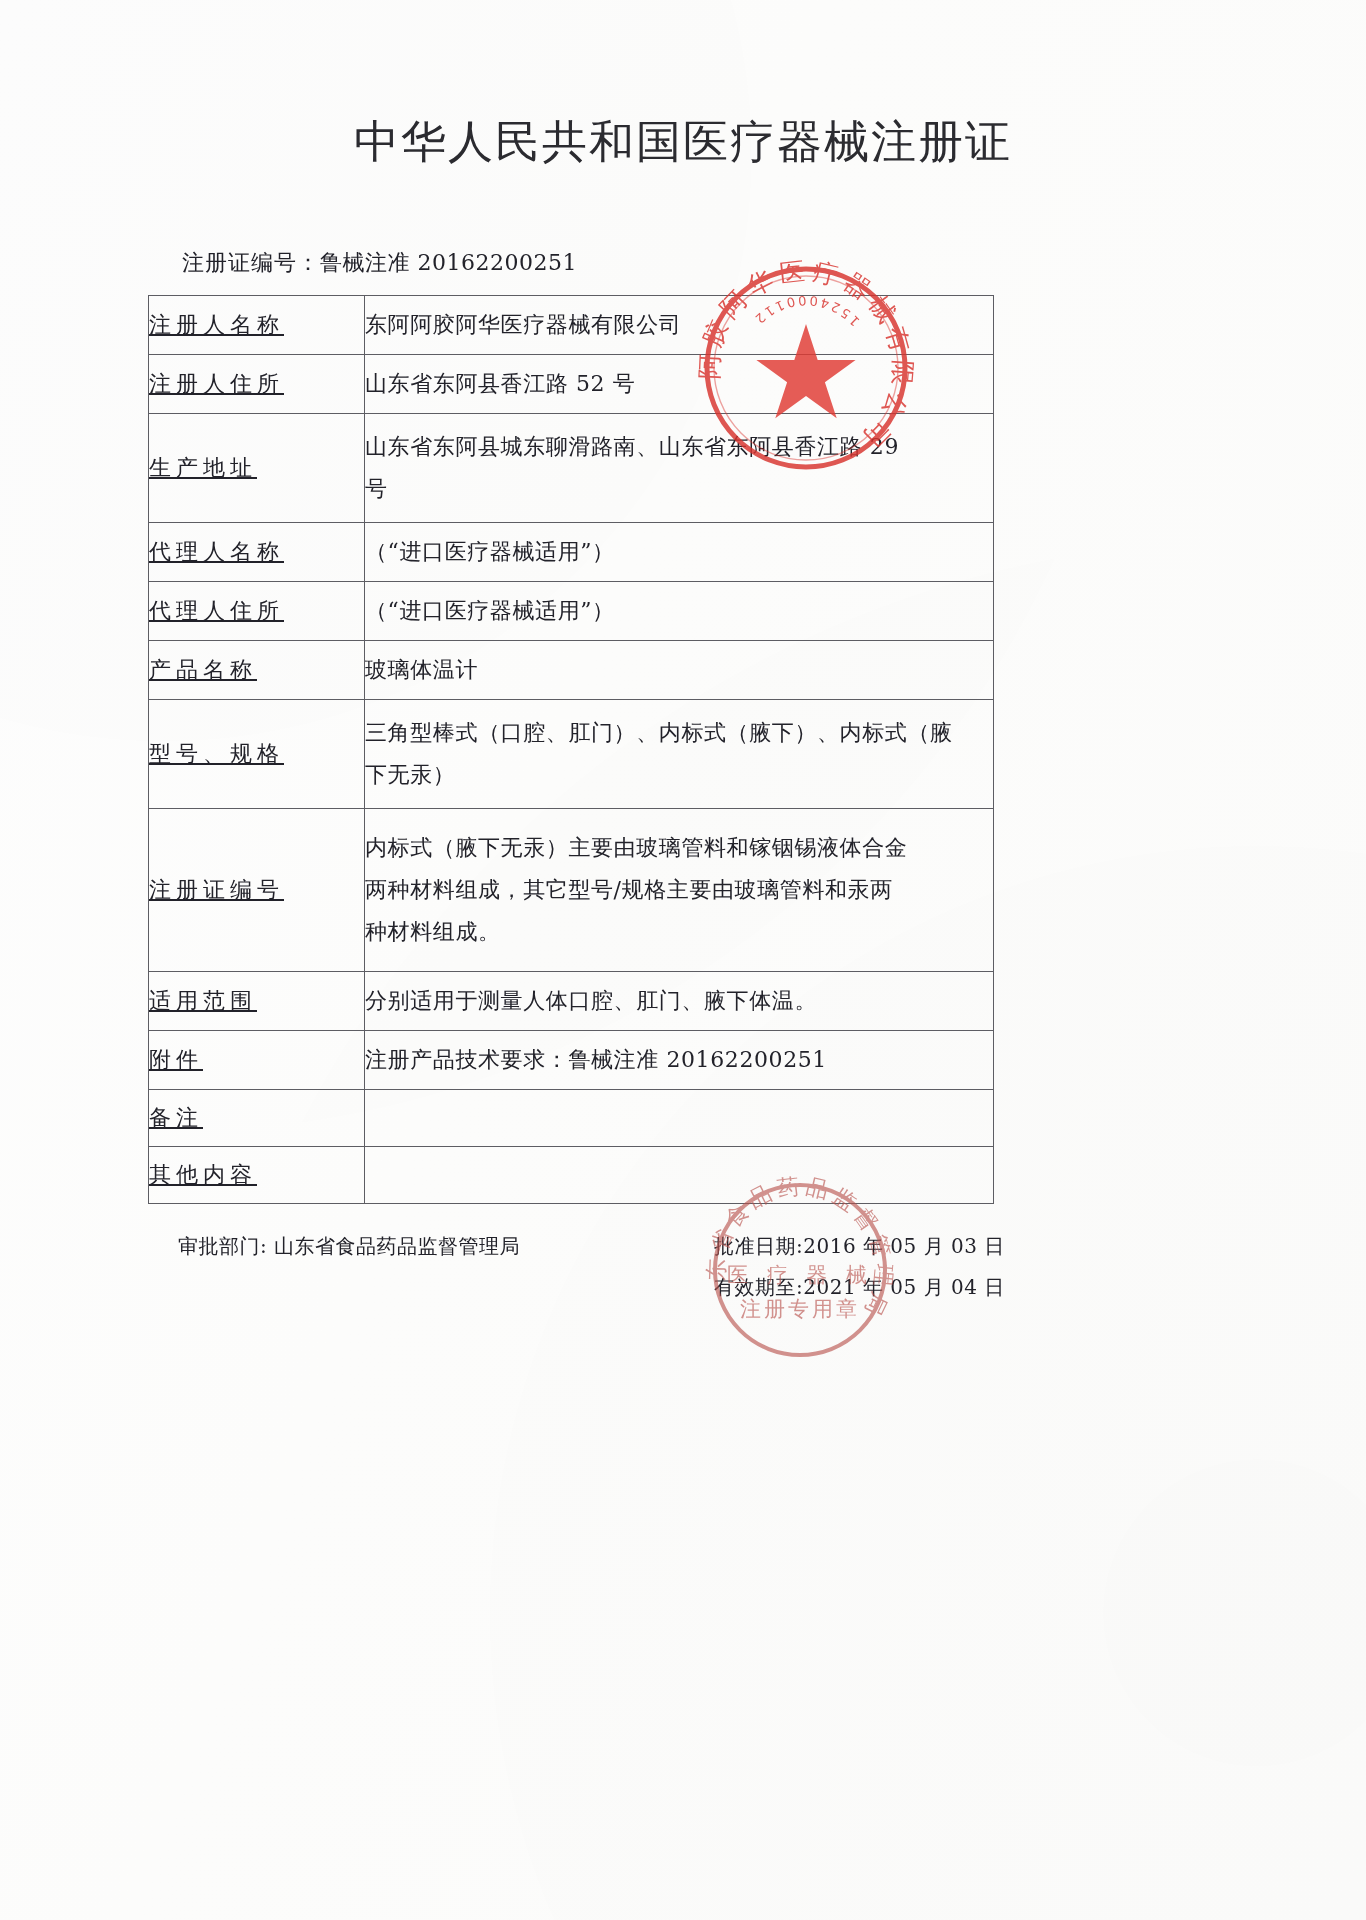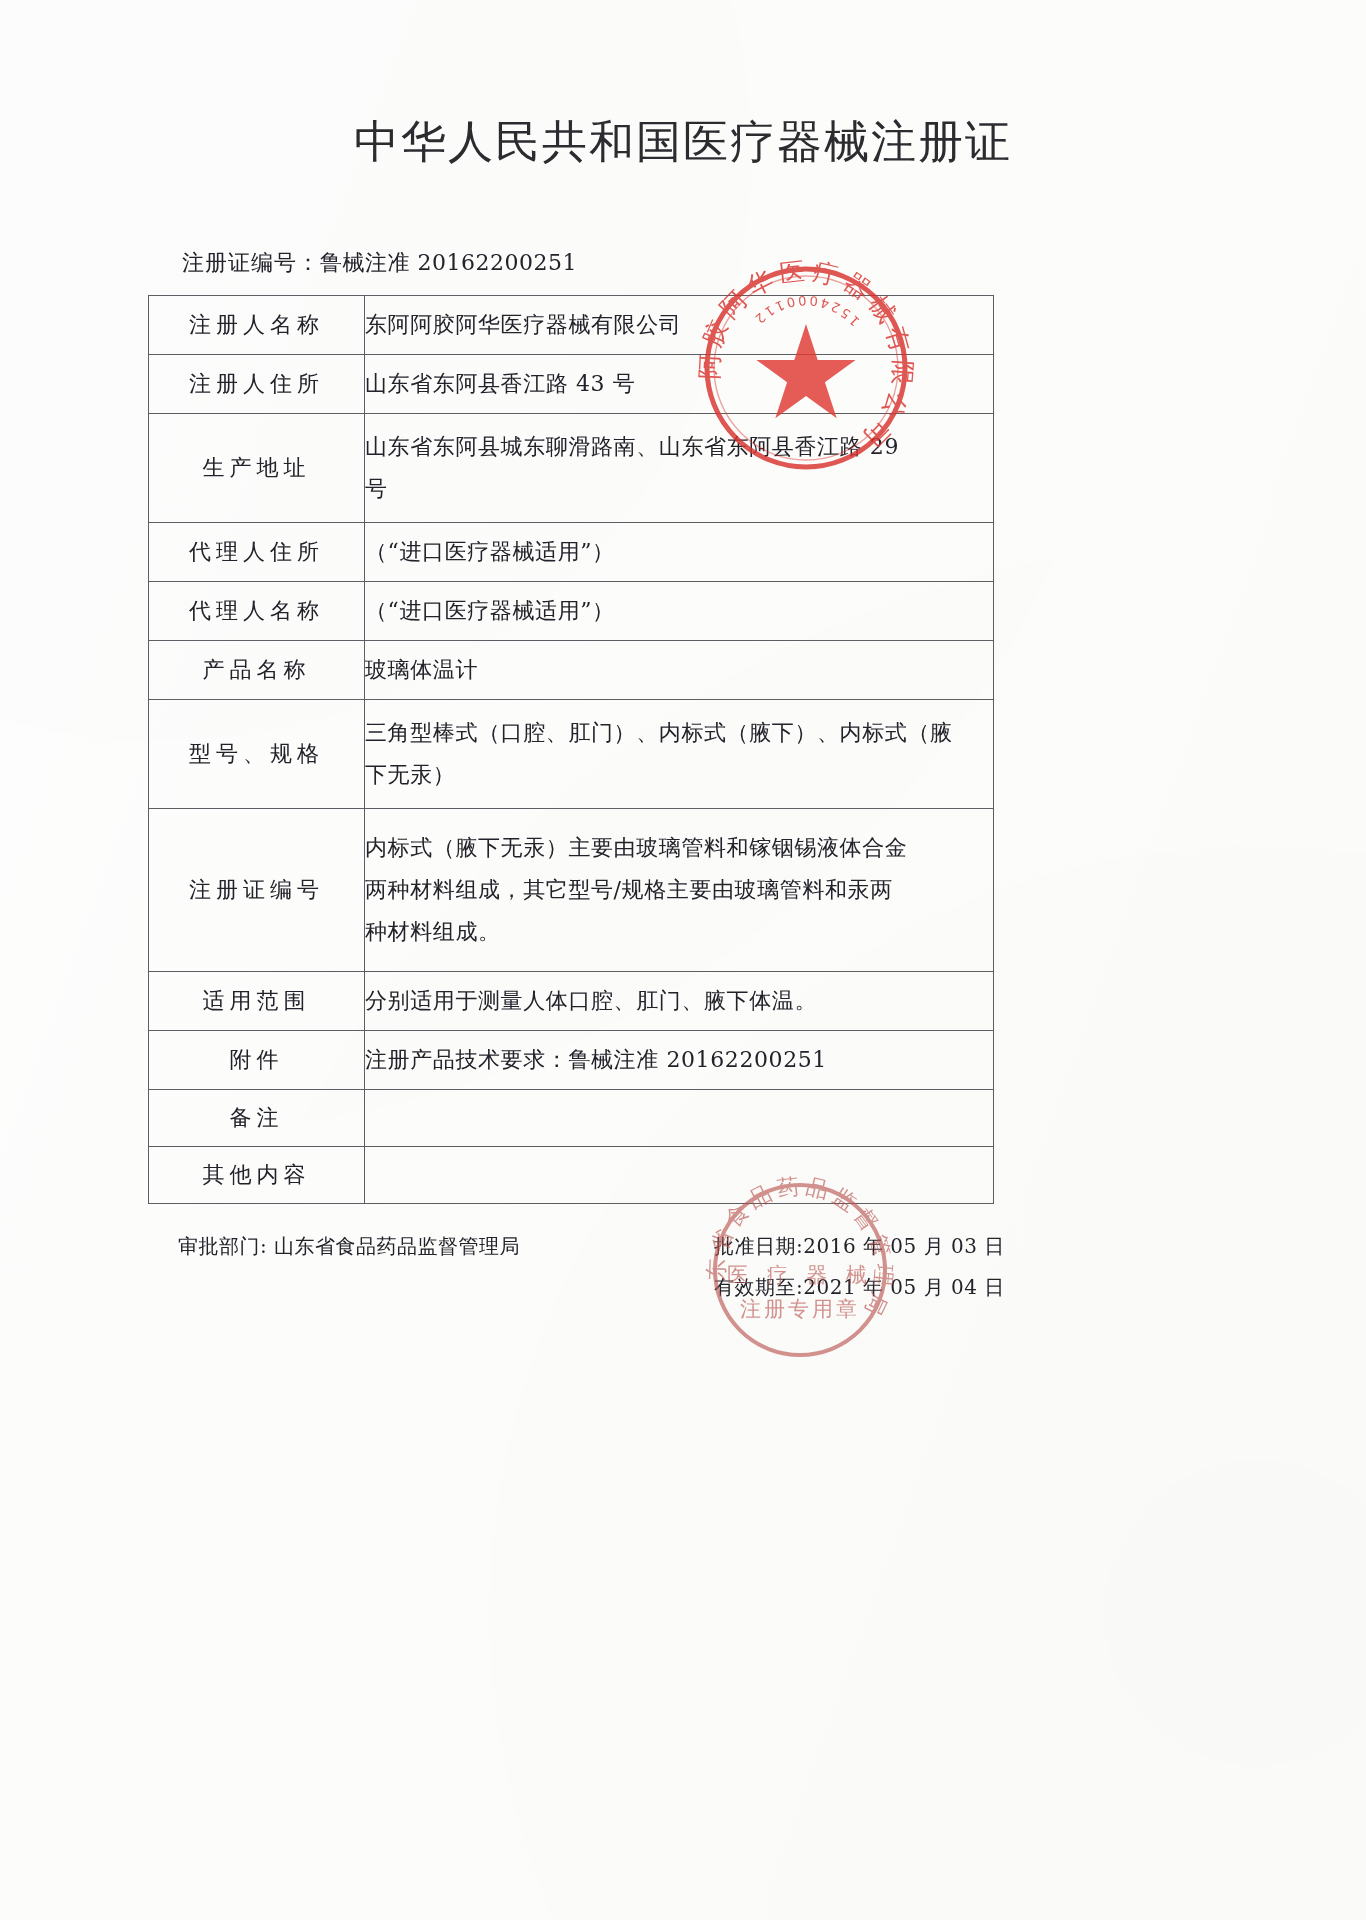--- a/index.html
+++ b/index.html
@@ -71,24 +71,24 @@
   }
   table.cert td {
     border: 1px solid #5d5d63;
     padding: 0;
     vertical-align: middle;
     font-size: 22px;
     color: #22222a;
   }
   td.label {
     width: 216px;
-    text-align: center;
     letter-spacing: 5px;
     padding: 0 6px;
     box-sizing: border-box;
+    text-decoration: underline;
   }
   td.value {
     padding: 9px 0 9px 18px;
     line-height: 1.92;
     letter-spacing: 0.6px;
   }
   td.value .ln {
     display: block;
     white-space: nowrap;
   }
@@ -159,38 +159,38 @@
     <tbody>
       <tr class="row-tall">
         <td class="label">注册人名称</td>
         <td class="value">
           <span class="ln">东阿阿胶阿华医疗器械有限公司</span>
         </td>
       </tr>
       <tr class="row-tall">
         <td class="label">注册人住所</td>
         <td class="value">
-          <span class="ln">山东省东阿县香江路 43 号</span>
+          <span class="ln">山东省东阿县香江路 52 号</span>
         </td>
       </tr>
       <tr class="row-2">
         <td class="label">生产地址</td>
         <td class="value">
           <span class="ln">山东省东阿县城东聊滑路南、山东省东阿县香江路 29</span>
           <span class="ln">号</span>
         </td>
       </tr>
       <tr class="row-tall">
+        <td class="label">代理人名称</td>
+        <td class="value">
+          <span class="ln">（“进口医疗器械适用”）</span>
+        </td>
+      </tr>
+      <tr class="row-tall">
         <td class="label">代理人住所</td>
-        <td class="value">
-          <span class="ln">（“进口医疗器械适用”）</span>
-        </td>
-      </tr>
-      <tr class="row-tall">
-        <td class="label">代理人名称</td>
         <td class="value">
           <span class="ln">（“进口医疗器械适用”）</span>
         </td>
       </tr>
       <tr class="row-tall">
         <td class="label">产品名称</td>
         <td class="value">
           <span class="ln">玻璃体温计</span>
         </td>
       </tr>

